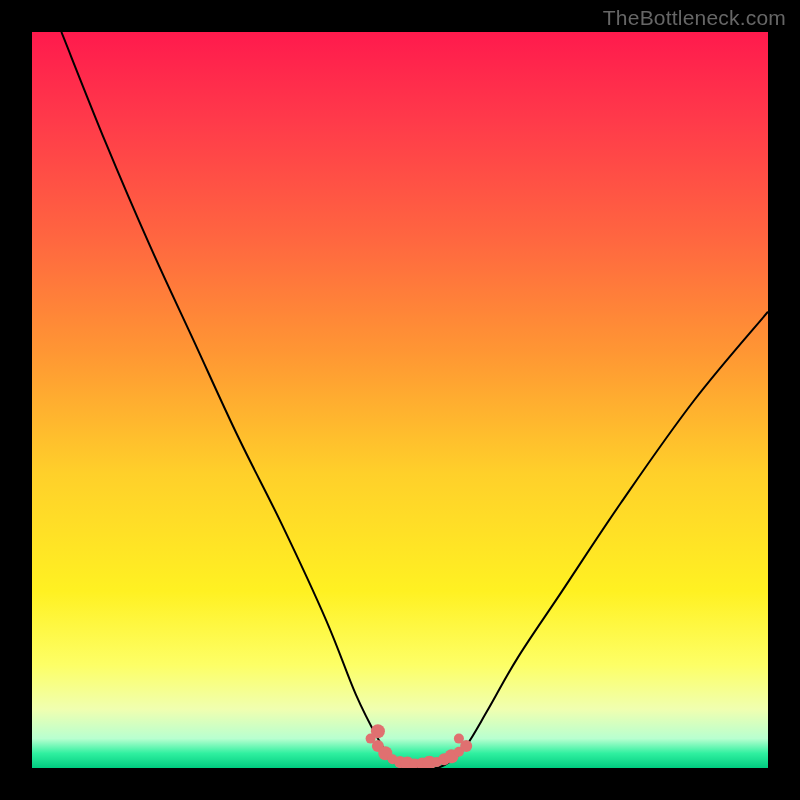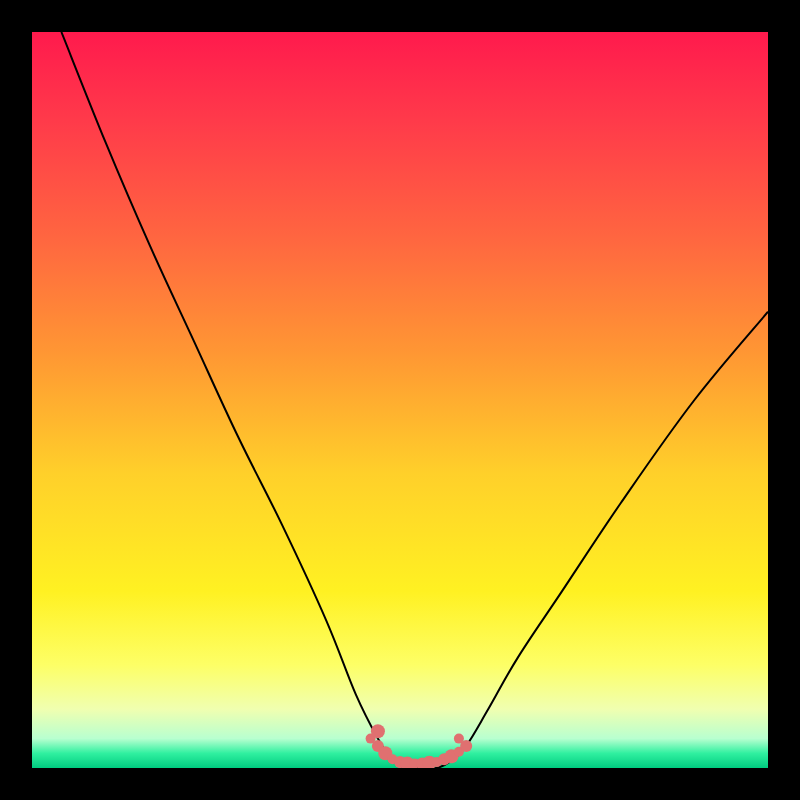--- a/index.html
+++ b/index.html
@@ -85,13 +85,14 @@
           <circle cx="404.8" cy="730.1" r="5" class="marker"></circle>
           <circle cx="412.2" cy="727.2" r="6" class="marker"></circle>
           <circle cx="419.5" cy="724.2" r="7" class="marker"></circle>
           <circle cx="426.9" cy="719.8" r="5" class="marker"></circle>
           <circle cx="434.2" cy="713.9" r="6" class="marker"></circle>
           <circle cx="345.9" cy="699.2" r="7" class="marker"></circle>
           <circle cx="426.9" cy="706.6" r="5" class="marker"></circle>
         </g>
     </svg>
   </div>
+  <div class="watermark">TheBottleneck.com</div>
 </div>
 
 </body></html>

